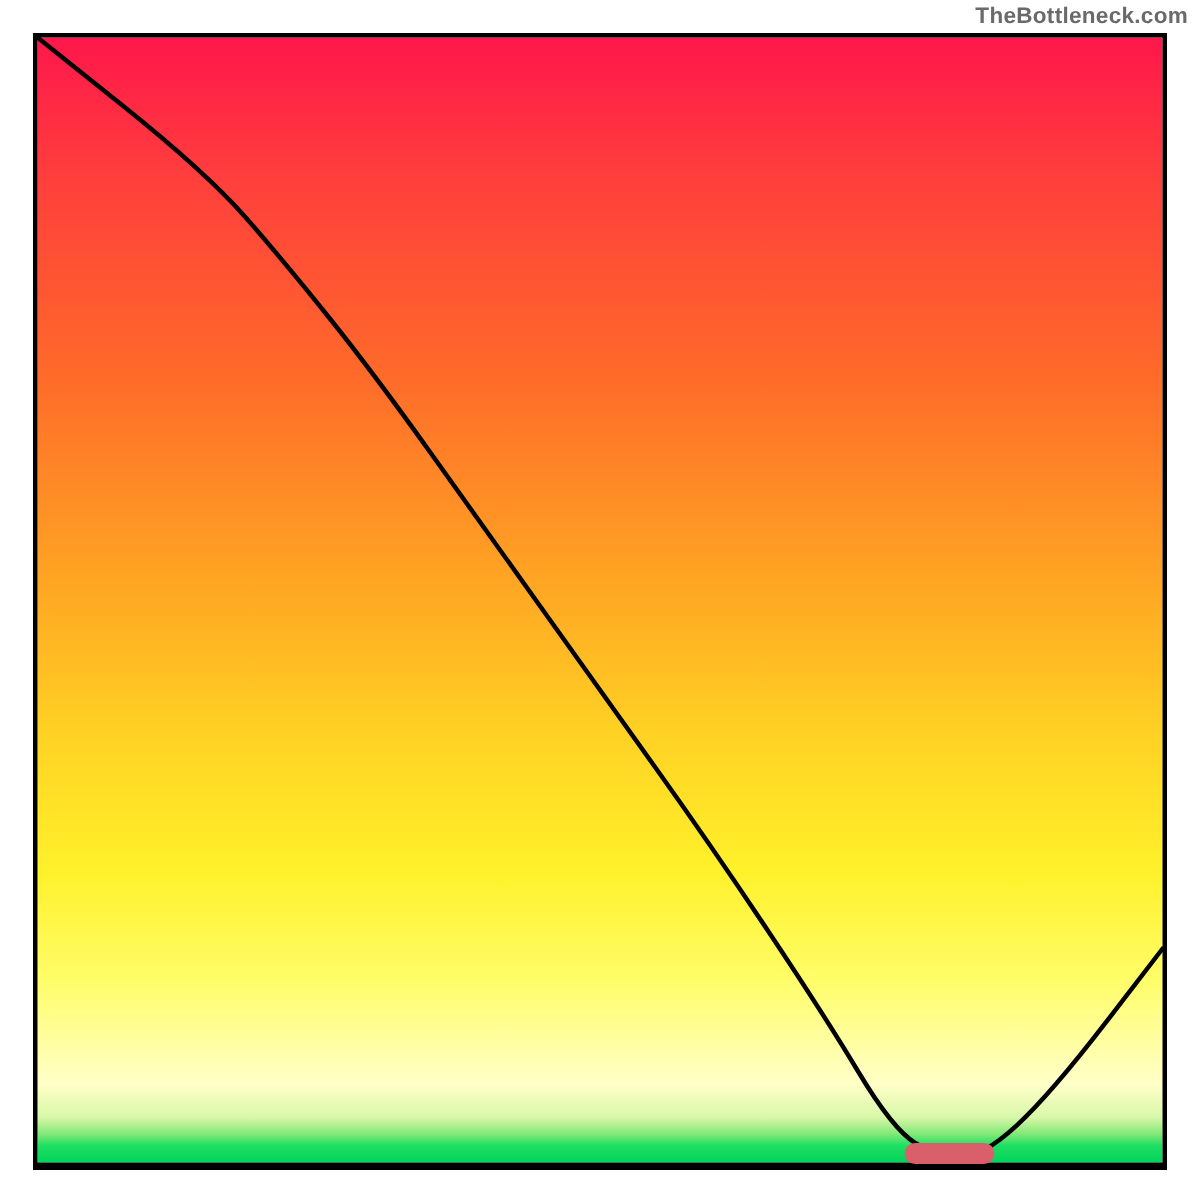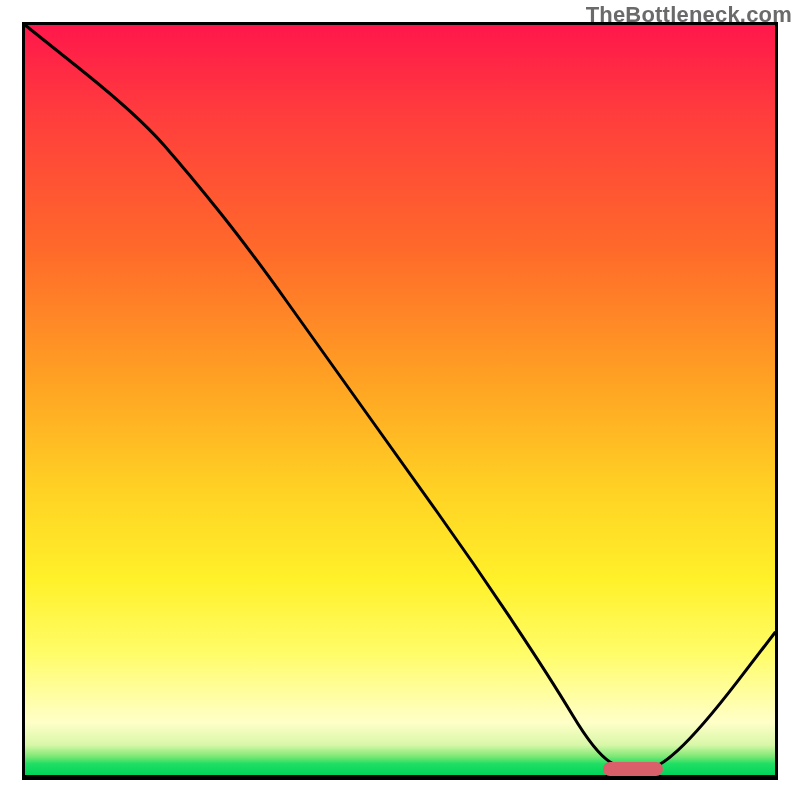--- a/index.html
+++ b/index.html
@@ -13,21 +13,21 @@
   }
   .canvas {
     position: relative;
     width: 800px;
     height: 800px;
   }
   .watermark {
     position: absolute;
     top: 2px;
     right: 8px;
-    font-size: 22px;
+    font-size: 15px;
     font-weight: 600;
     color: #6a6a6a;
     letter-spacing: 0.2px;
   }
   .plot-area {
     position: absolute;
     left: 25px;
     top: 25px;
     width: 750px;
     height: 750px;

